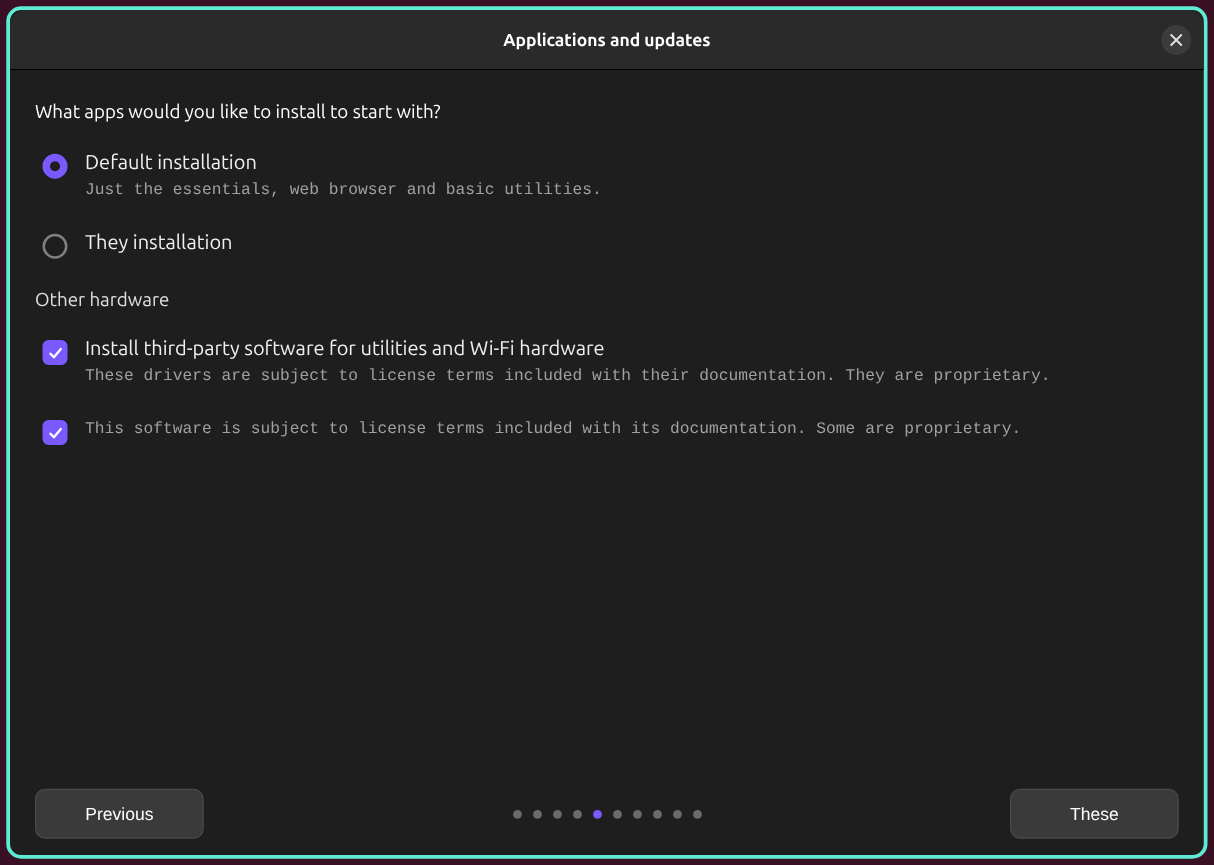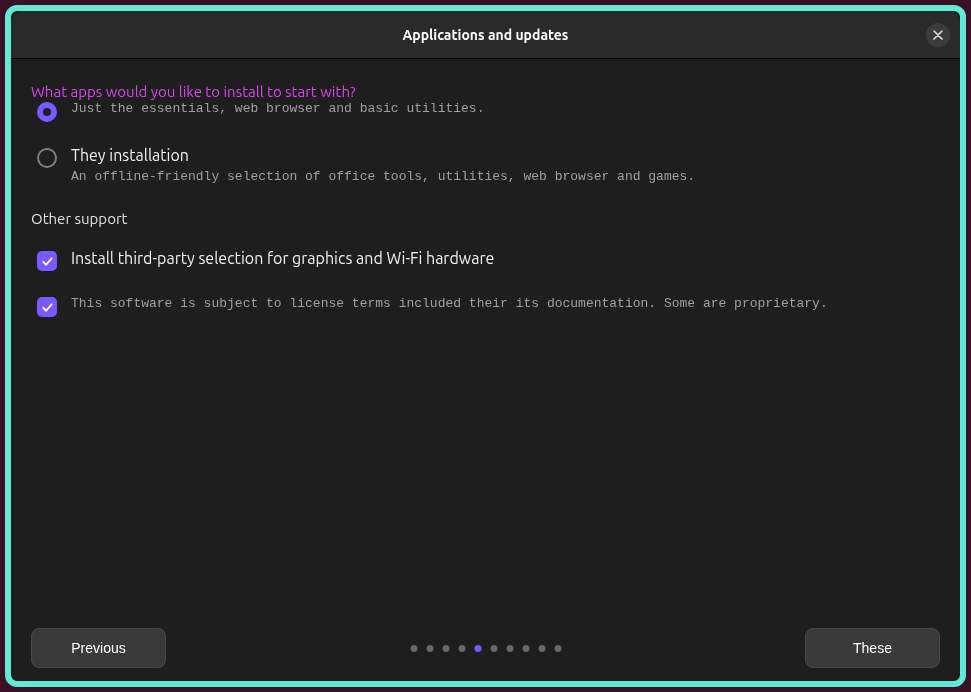--- a/index.html
+++ b/index.html
@@ -17,21 +17,21 @@
     }
     .window {
       background: #1e1e1e;
       border-radius: 12px;
       width: 100%;
       height: 100%;
       display: flex;
       flex-direction: column;
       color: #e0e0e0;
       position: relative;
-      border: 6px solid #5eead4;
+      border: 3px solid #5eead4;
       justify-content: flex-end;
     }
     .titlebar {
       height: 48px;
       display: flex;
       align-items: center;
       justify-content: center;
       position: relative;
       border-bottom: 1px solid #000;
       background: #2a2a2a;
@@ -61,21 +61,22 @@
       width: 10px;
       height: 10px;
     }
     .content {
       flex: 1;
       padding: 24px 20px;
       overflow-y: auto;
     }
     .question {
       font-size: 15px;
-      color: #d946ef;
+      color: #ffffff;
+      margin-bottom: 24px;
     }
     .option-row {
       display: flex;
       align-items: flex-start;
       gap: 14px;
       margin-bottom: 24px;
       padding-left: 6px;
     }
     .radio {
       width: 20px;
@@ -194,53 +195,54 @@
       </svg>
     </button>
   </div>
 
   <div class="content">
     <div class="question">What apps would you like to install to start with?</div>
 
     <div class="option-row">
       <div class="radio selected"></div>
       <div class="option-text">
+        <div class="option-label">Default installation</div>
         <div class="option-desc">Just the essentials, web browser and basic utilities.</div>
       </div>
     </div>
 
     <div class="option-row">
       <div class="radio"></div>
       <div class="option-text">
         <div class="option-label">They installation</div>
-        <div class="option-desc">An offline-friendly selection of office tools, utilities, web browser and games.</div>
-      </div>
-    </div>
-
-    <div class="section-heading">Other support</div>
+      </div>
+    </div>
+
+    <div class="section-heading">Other hardware</div>
 
     <div class="option-row">
       <div class="checkbox checked">
         <svg viewBox="0 0 14 14">
           <path d="M2.5 7.5 L5.5 10.5 L11.5 3.5" stroke="#fff" stroke-width="2" fill="none" stroke-linecap="round" stroke-linejoin="round"></path>
         </svg>
       </div>
       <div class="option-text">
-        <div class="option-label">Install third-party selection for graphics and Wi-Fi hardware</div>
+        <div class="option-label">Install third-party software for utilities and Wi-Fi hardware</div>
+        <div class="option-desc">These drivers are subject to license terms included with their documentation. They are proprietary.</div>
       </div>
     </div>
 
     <div class="option-row">
       <div class="checkbox checked">
         <svg viewBox="0 0 14 14">
           <path d="M2.5 7.5 L5.5 10.5 L11.5 3.5" stroke="#fff" stroke-width="2" fill="none" stroke-linecap="round" stroke-linejoin="round"></path>
         </svg>
       </div>
       <div class="option-text">
-        <div class="option-desc">This software is subject to license terms included their its documentation. Some are proprietary.</div>
+        <div class="option-desc">This software is subject to license terms included with its documentation. Some are proprietary.</div>
       </div>
     </div>
   </div>
 
   <div class="footer">
     <button class="nav-btn">Previous</button>
     <div class="progress">
         <div class="dot"></div>
         <div class="dot"></div>
         <div class="dot"></div>

